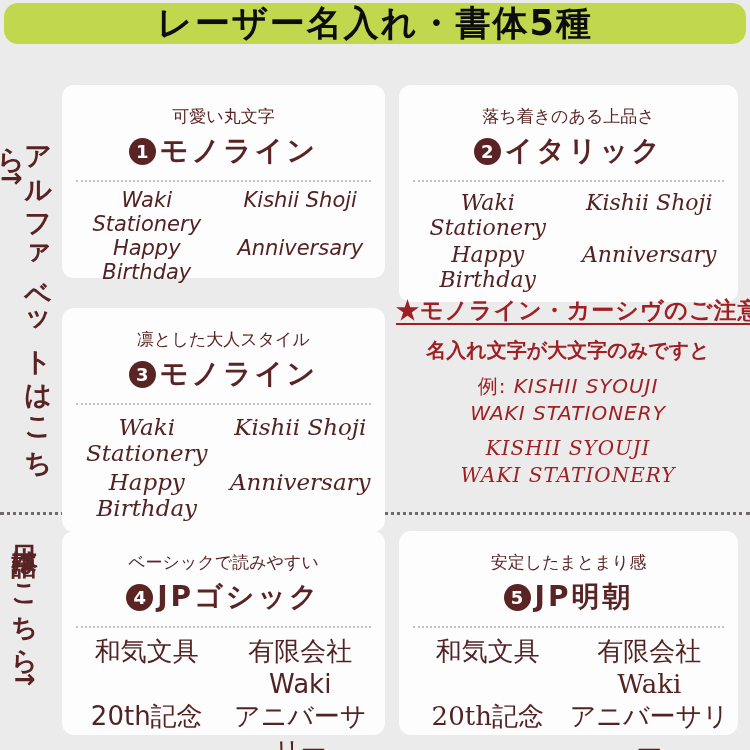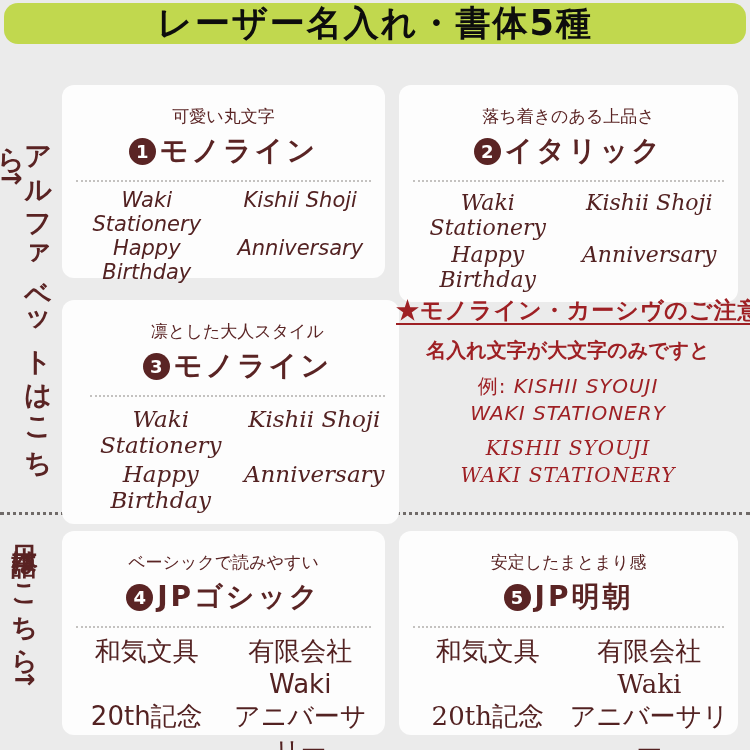--- a/index.html
+++ b/index.html
@@ -40,21 +40,21 @@
   }
 
   
   .box{
     position:absolute;background:#fdfdfd;border-radius:12px;
     display:flex;flex-direction:column;align-items:stretch;
     text-align:center;color:#5a2424;
   }
   .box1{left:62px;top:85px;width:323px;height:193px;}
   .box2{left:399px;top:85px;width:339px;height:217px;}
-  .box3{left:62px;top:300px;width:323px;height:224px;padding-left:14px;}
+  .box3{left:62px;top:308px;width:323px;height:224px;}
   .box4{left:62px;top:531px;width:323px;height:204px;}
   .box5{left:399px;top:531px;width:339px;height:204px;}
 
   .tagline{margin-top:20px;font-size:17px;color:#5a2424;}
   .title-row{
     margin-top:4px;display:flex;align-items:center;justify-content:center;gap:4px;
     font-size:28px;font-weight:bold;color:#5a2424;letter-spacing:3px;
   }
   .num-circle{
     width:27px;height:27px;border-radius:50%;background:#5a2424;color:#ffffff;

